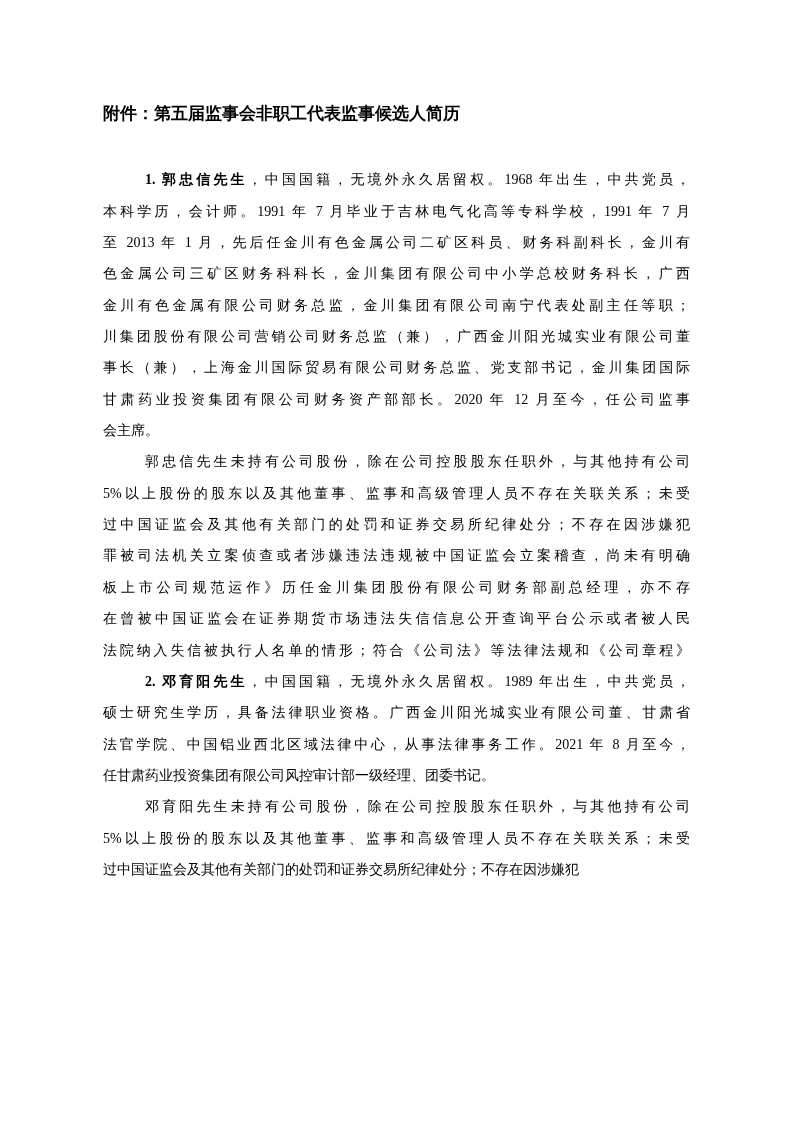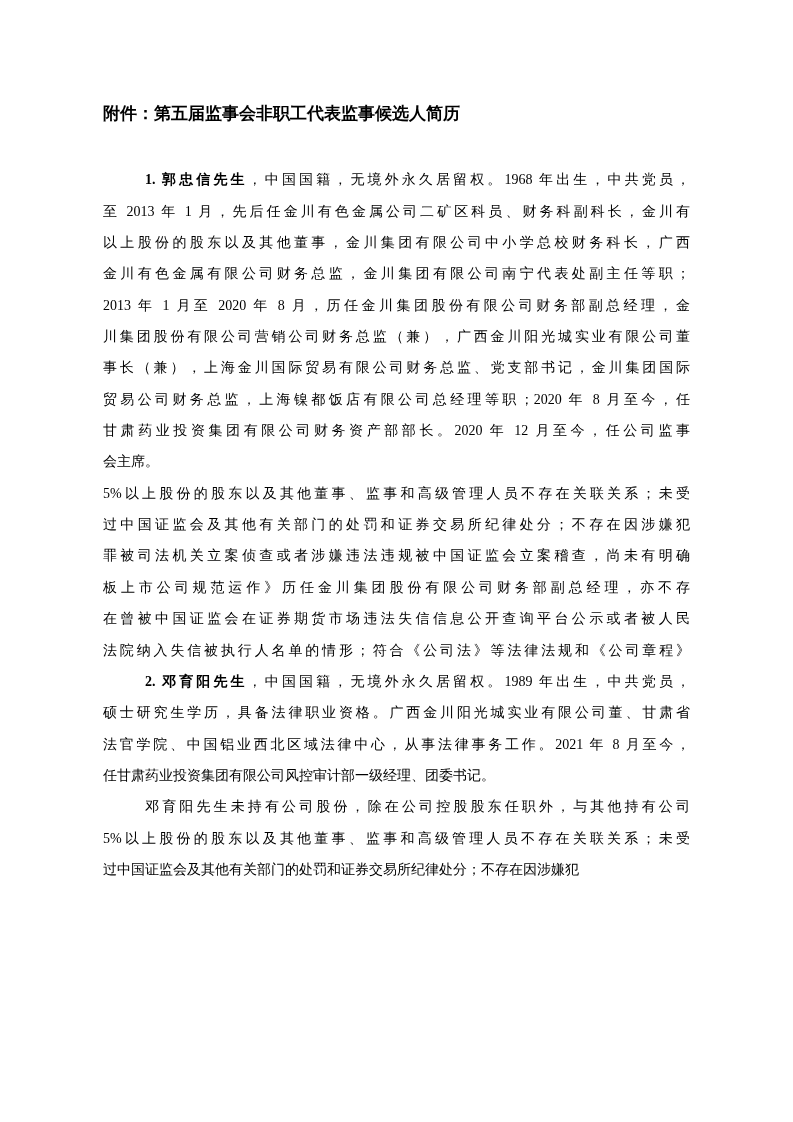--- a/index.html
+++ b/index.html
@@ -37,31 +37,31 @@
   .lead { font-weight: bold; }
 </style>
 </head>
 <body>
 
 <div class="page">
   <h1 class="doc-title">附件：第五届监事会非职工代表监事候选人简历</h1>
   <div id="doc-body">
       <div class="paragraph">
         <div class="line para-first"><span class="lead">1. 郭忠信先生</span><span>，中国国籍，无境外永久居留权。1968 年出生，中共党员，</span></div>
+        <div class="line"><span>本科学历，会计师。1991 年 7 月毕业于吉林电气化高等专科学校，1991 年 7 月</span></div>
         <div class="line"><span>至 2013 年 1 月，先后任金川有色金属公司二矿区科员、财务科副科长，金川有</span></div>
-        <div class="line"><span>以上股份的股东以及其他董事，金川集团有限公司中小学总校财务科长，广西</span></div>
+        <div class="line"><span>色金属公司三矿区财务科科长，金川集团有限公司中小学总校财务科长，广西</span></div>
         <div class="line"><span>金川有色金属有限公司财务总监，金川集团有限公司南宁代表处副主任等职；</span></div>
-        <div class="line"><span>2013 年 1 月至 2020 年 8 月，历任金川集团股份有限公司财务部副总经理，金</span></div>
         <div class="line"><span>川集团股份有限公司营销公司财务总监（兼），广西金川阳光城实业有限公司董</span></div>
         <div class="line"><span>事长（兼），上海金川国际贸易有限公司财务总监、党支部书记，金川集团国际</span></div>
-        <div class="line"><span>贸易公司财务总监，上海镍都饭店有限公司总经理等职；2020 年 8 月至今，任</span></div>
         <div class="line"><span>甘肃药业投资集团有限公司财务资产部部长。2020 年 12 月至今，任公司监事</span></div>
         <div class="line para-last"><span>会主席。</span></div>
       </div>
       <div class="paragraph">
+        <div class="line para-first"><span>郭忠信先生未持有公司股份，除在公司控股股东任职外，与其他持有公司</span></div>
         <div class="line"><span>5%以上股份的股东以及其他董事、监事和高级管理人员不存在关联关系；未受</span></div>
         <div class="line"><span>过中国证监会及其他有关部门的处罚和证券交易所纪律处分；不存在因涉嫌犯</span></div>
         <div class="line"><span>罪被司法机关立案侦查或者涉嫌违法违规被中国证监会立案稽查，尚未有明确</span></div>
         <div class="line"><span>板上市公司规范运作》历任金川集团股份有限公司财务部副总经理，亦不存</span></div>
         <div class="line"><span>在曾被中国证监会在证券期货市场违法失信信息公开查询平台公示或者被人民</span></div>
         <div class="line"><span>法院纳入失信被执行人名单的情形；符合《公司法》等法律法规和《公司章程》</span></div>
       </div>
       <div class="paragraph">
         <div class="line para-first"><span class="lead">2. 邓育阳先生</span><span>，中国国籍，无境外永久居留权。1989 年出生，中共党员，</span></div>
         <div class="line"><span>硕士研究生学历，具备法律职业资格。广西金川阳光城实业有限公司董、甘肃省</span></div>

